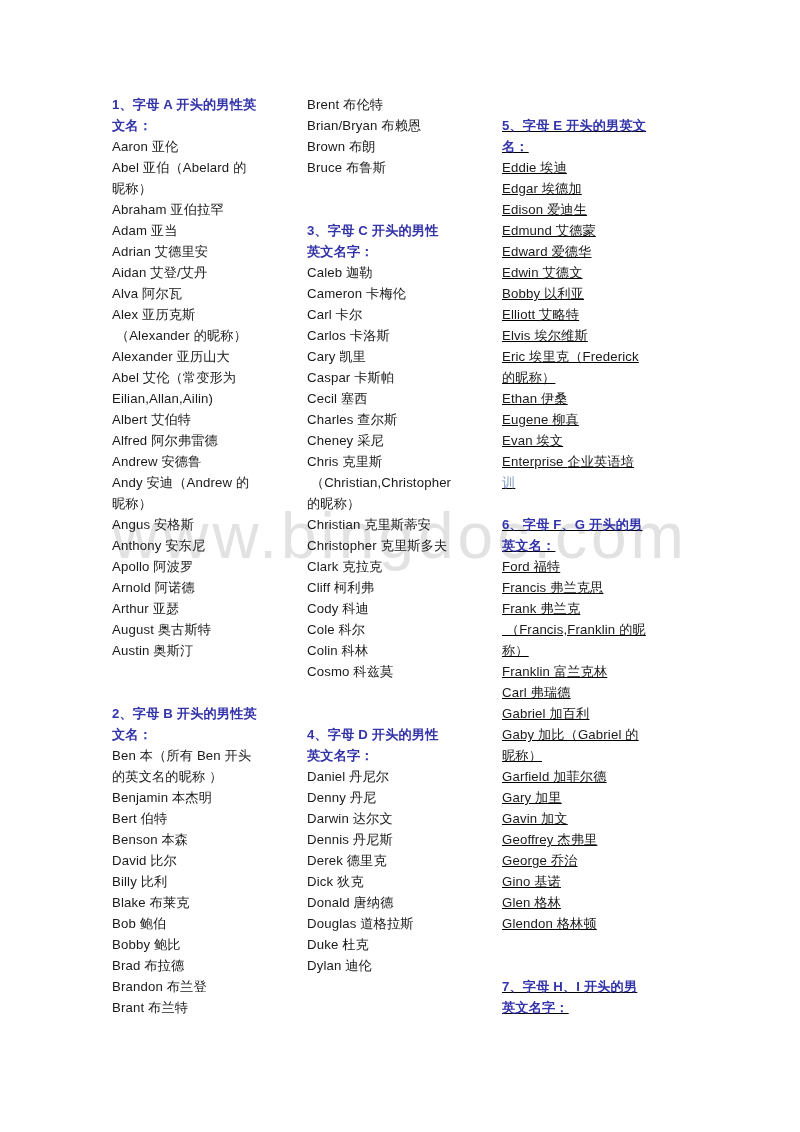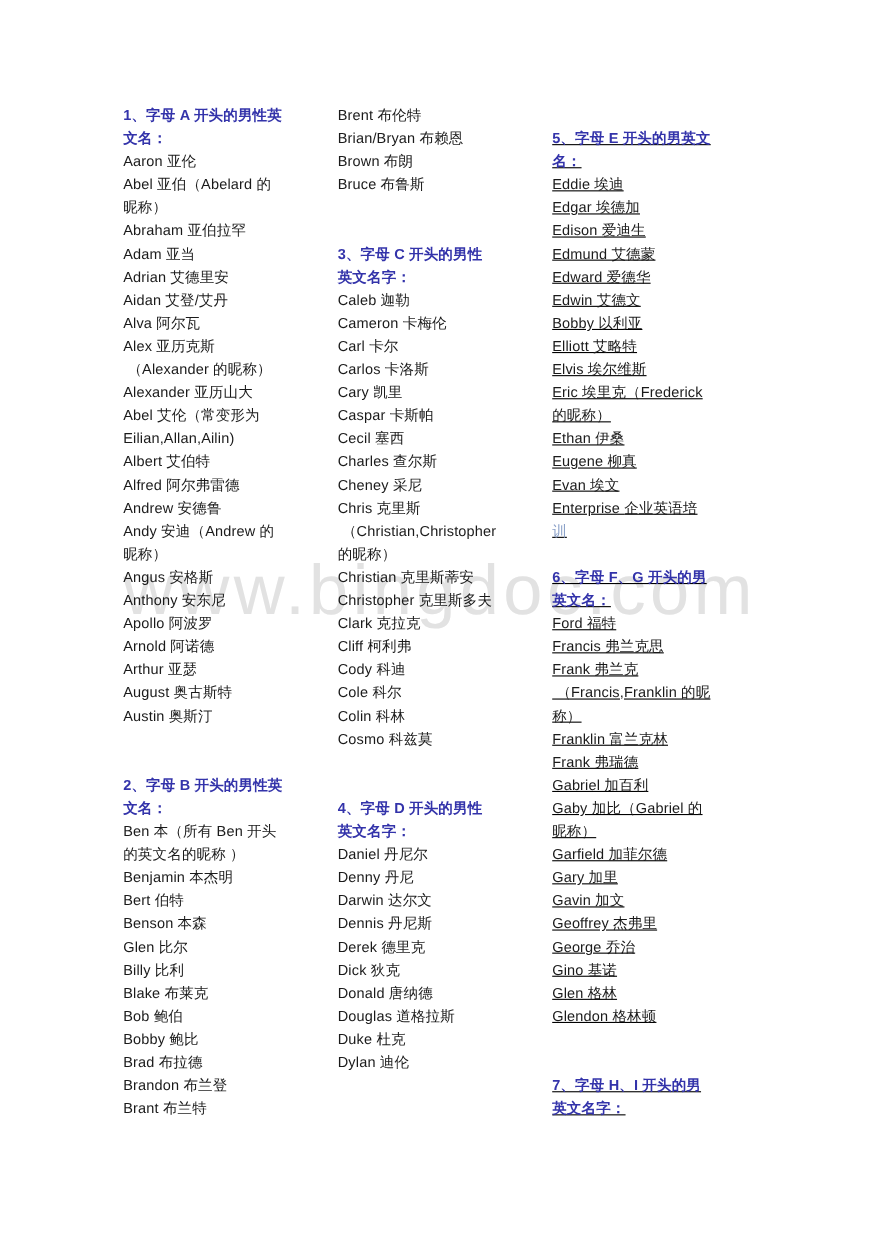--- a/index.html
+++ b/index.html
@@ -119,21 +119,21 @@
         <div class="line">Austin 奥斯汀</div>
         <div class="line blank"></div>
         <div class="line blank"></div>
         <div class="line heading">2、字母 B 开头的男性英</div>
         <div class="line heading">文名：</div>
         <div class="line">Ben 本（所有 Ben 开头</div>
         <div class="line">的英文名的昵称 ）</div>
         <div class="line">Benjamin 本杰明</div>
         <div class="line">Bert 伯特</div>
         <div class="line">Benson 本森</div>
-        <div class="line">Glen 比尔</div>
+        <div class="line">David 比尔</div>
         <div class="line">Billy 比利</div>
         <div class="line">Blake 布莱克</div>
         <div class="line">Bob 鲍伯</div>
         <div class="line">Bobby 鲍比</div>
         <div class="line">Brad 布拉德</div>
         <div class="line">Brandon 布兰登</div>
         <div class="line">Brant 布兰特</div>
       </div>
     <div class="col col-2">
         <div class="line">Brent 布伦特</div>
@@ -201,21 +201,21 @@
         <div class="line muted-cn">训</div>
         <div class="line blank"></div>
         <div class="line heading">6、字母 F、G 开头的男</div>
         <div class="line heading">英文名：</div>
         <div class="line">Ford 福特</div>
         <div class="line">Francis 弗兰克思</div>
         <div class="line">Frank 弗兰克</div>
         <div class="line"> （Francis,Franklin 的昵</div>
         <div class="line">称）</div>
         <div class="line">Franklin 富兰克林</div>
-        <div class="line">Frank 弗瑞德</div>
+        <div class="line">Carl 弗瑞德</div>
         <div class="line">Gabriel 加百利</div>
         <div class="line">Gaby 加比（Gabriel 的</div>
         <div class="line">昵称）</div>
         <div class="line">Garfield 加菲尔德</div>
         <div class="line">Gary 加里</div>
         <div class="line">Gavin 加文</div>
         <div class="line">Geoffrey 杰弗里</div>
         <div class="line">George 乔治</div>
         <div class="line">Gino 基诺</div>
         <div class="line">Glen 格林</div>

